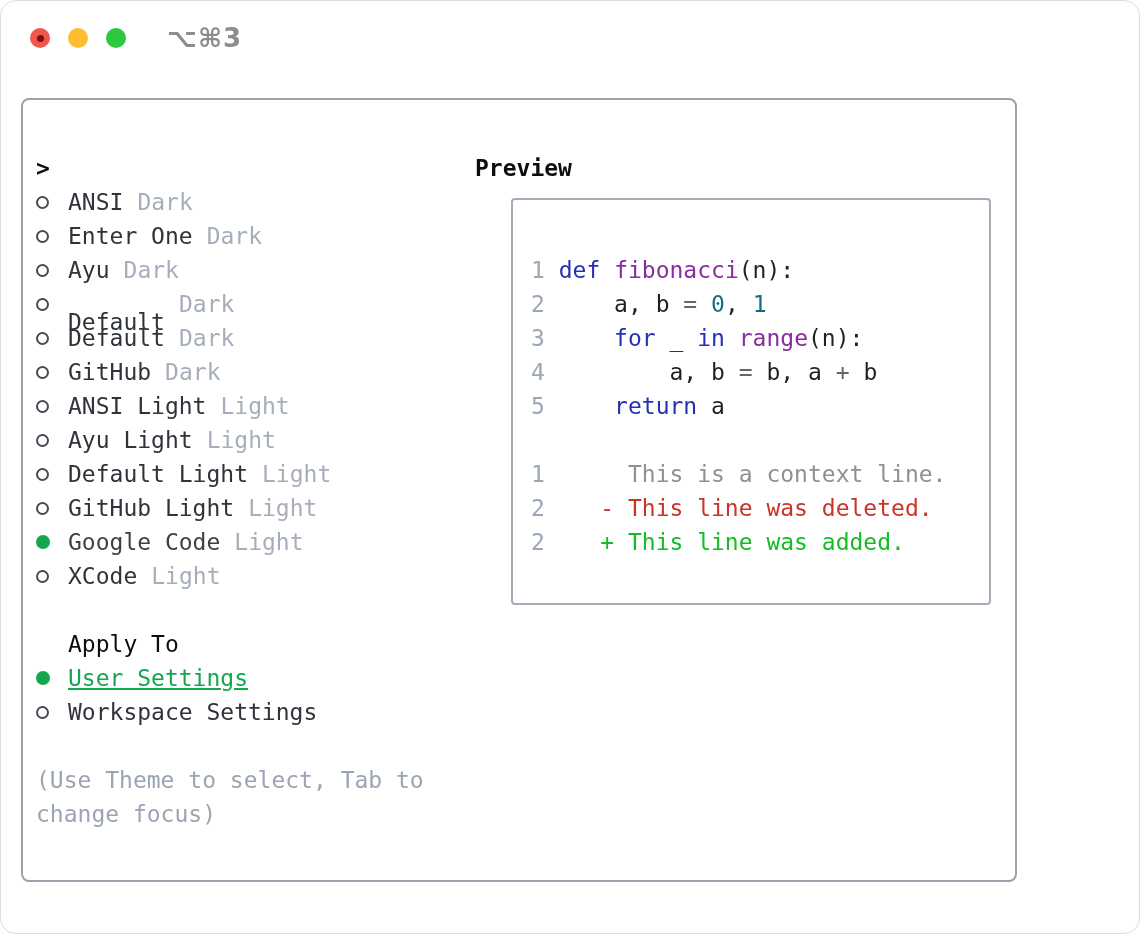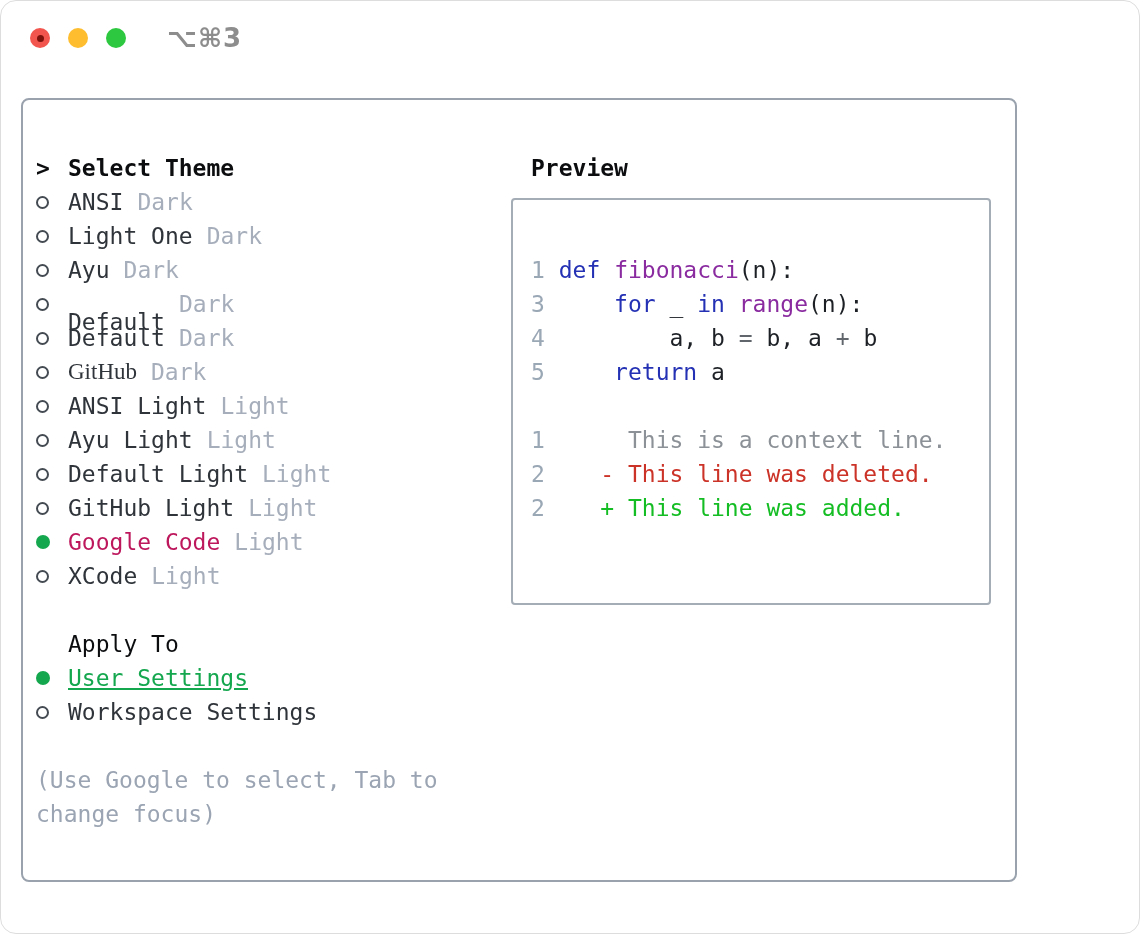--- a/index.html
+++ b/index.html
@@ -30,21 +30,21 @@
   .row{height:34px;display:flex;align-items:center;white-space:pre;font-size:23px;}
   .spacer{height:34px;}
   .marker{width:32px;flex:0 0 32px;display:flex;align-items:center;}
   .caret{font-weight:700;font-size:23px;}
   .ring{width:13px;height:13px;border-radius:50%;border:2px solid #454b52;box-sizing:border-box;}
   .ring.sel{width:14px;height:14px;border:none;}
   .hdr{font-weight:700;}
   .variant{margin-left:14px;}
   .hintline{height:34px;display:flex;align-items:center;font-size:23px;white-space:pre;}
   
-  .phdr{position:absolute;left:508px;top:51px;height:34px;display:flex;align-items:center;font-weight:700;font-size:23px;}
+  .phdr{position:absolute;left:452px;top:51px;height:34px;display:flex;align-items:center;font-weight:700;font-size:23px;}
   .pbox{
     position:absolute;left:488px;top:98px;width:480px;height:407px;
     border:2px solid #a4acb6;border-radius:4px;box-sizing:border-box;
     padding:53px 0 0 18px;overflow:hidden;background:#ffffff;
   }
   .pline{height:34px;line-height:34px;white-space:pre;font-size:23px;}
 </style>
 </head>
 <body>
 
@@ -59,57 +59,57 @@
   </div>
   <div class="wtitle" style="color: rgb(141, 141, 141);">⌥⌘3</div>
 
   <div class="panel" style="border-color: rgb(153, 162, 173);">
 
     <div class="leftcol" style="color: rgb(47, 52, 58);">
       <div class="row">
         <span class="marker">
           <span class="caret" style="color: rgb(11, 13, 15);">&gt;</span>
         </span>
-        <span class="hdr" style="color: rgb(11, 13, 15);">Select Theme</span>
       </div>
       <div id="theme-items">
           <div class="row"><span class="marker"><span class="ring" style="border-color: rgb(69, 75, 82);"></span></span><span style="color: rgb(47, 52, 58);">ANSI</span><span class="variant" style="color: rgb(166, 174, 187);">Dark</span></div>
-          <div class="row"><span class="marker"><span class="ring" style="border-color: rgb(69, 75, 82);"></span></span><span style="color: rgb(47, 52, 58);">Light One</span><span class="variant" style="color: rgb(166, 174, 187);">Dark</span></div>
+          <div class="row"><span class="marker"><span class="ring" style="border-color: rgb(69, 75, 82);"></span></span><span style="color: rgb(47, 52, 58);">Enter One</span><span class="variant" style="color: rgb(166, 174, 187);">Dark</span></div>
           <div class="row"><span class="marker"><span class="ring" style="border-color: rgb(69, 75, 82);"></span></span><span style="color: rgb(47, 52, 58);">Ayu</span><span class="variant" style="color: rgb(166, 174, 187);">Dark</span></div>
           <div class="row"><span class="marker"><span class="ring" style="border-color: rgb(69, 75, 82);"></span></span><span style="color: rgb(47, 52, 58); margin-top: 36px;">Default</span><span class="variant" style="color: rgb(166, 174, 187);">Dark</span></div>
           <div class="row"><span class="marker"><span class="ring" style="border-color: rgb(69, 75, 82);"></span></span><span style="color: rgb(47, 52, 58);">Default</span><span class="variant" style="color: rgb(166, 174, 187);">Dark</span></div>
-          <div class="row"><span class="marker"><span class="ring" style="border-color: rgb(69, 75, 82);"></span></span><span style="color: rgb(47, 52, 58); font-family: Liberation Serif, serif;">GitHub</span><span class="variant" style="color: rgb(166, 174, 187);">Dark</span></div>
+          <div class="row"><span class="marker"><span class="ring" style="border-color: rgb(69, 75, 82);"></span></span><span style="color: rgb(47, 52, 58);">GitHub</span><span class="variant" style="color: rgb(166, 174, 187);">Dark</span></div>
           <div class="row"><span class="marker"><span class="ring" style="border-color: rgb(69, 75, 82);"></span></span><span style="color: rgb(47, 52, 58);">ANSI Light</span><span class="variant" style="color: rgb(166, 174, 187);">Light</span></div>
           <div class="row"><span class="marker"><span class="ring" style="border-color: rgb(69, 75, 82);"></span></span><span style="color: rgb(47, 52, 58);">Ayu Light</span><span class="variant" style="color: rgb(166, 174, 187);">Light</span></div>
           <div class="row"><span class="marker"><span class="ring" style="border-color: rgb(69, 75, 82);"></span></span><span style="color: rgb(47, 52, 58);">Default Light</span><span class="variant" style="color: rgb(166, 174, 187);">Light</span></div>
           <div class="row"><span class="marker"><span class="ring" style="border-color: rgb(69, 75, 82);"></span></span><span style="color: rgb(47, 52, 58);">GitHub Light</span><span class="variant" style="color: rgb(166, 174, 187);">Light</span></div>
-          <div class="row"><span class="marker"><span class="ring sel" style="background: rgb(20, 167, 78);"></span></span><span style="color: #be185d;">Google Code</span><span class="variant" style="color: rgb(166, 174, 187);">Light</span></div>
+          <div class="row"><span class="marker"><span class="ring sel" style="background: rgb(20, 167, 78);"></span></span><span style="color: #404040;">Google Code</span><span class="variant" style="color: rgb(166, 174, 187);">Light</span></div>
           <div class="row"><span class="marker"><span class="ring" style="border-color: rgb(69, 75, 82);"></span></span><span style="color: rgb(47, 52, 58);">XCode</span><span class="variant" style="color: rgb(166, 174, 187);">Light</span></div>
         </div>
 
       <div class="spacer"></div>
 
       <div class="row">
         <span class="marker"></span>
         <span style="color: rgb(11, 13, 15);">Apply To</span>
       </div>
       <div id="apply-items">
           <div class="row"><span class="marker"><span class="ring sel" style="background: rgb(20, 167, 78);"></span></span><span style="color: rgb(20, 167, 78); text-decoration: underline;">User Settings</span></div>
           <div class="row"><span class="marker"><span class="ring" style="border-color: rgb(69, 75, 82);"></span></span><span style="color: rgb(47, 52, 58);">Workspace Settings</span></div>
         </div>
 
       <div class="spacer"></div>
 
-      <div class="hintline" style="color: rgb(154, 164, 178);">(Use Google to select, Tab to</div>
+      <div class="hintline" style="color: rgb(154, 164, 178);">(Use Theme to select, Tab to</div>
       <div class="hintline" style="color: rgb(154, 164, 178);">change focus)</div>
     </div>
 
     <div class="phdr" style="color: rgb(11, 13, 15);">Preview</div>
     <div class="pbox" id="preview-box" style="border-color: rgb(164, 172, 182);">
         <div class="pline"><span style="color: rgb(154, 167, 181);">1</span><span style="color: rgb(29, 33, 38);"> </span><span style="color: rgb(36, 49, 180);">def</span><span style="color: rgb(29, 33, 38);"> </span><span style="color: rgb(138, 43, 160);">fibonacci</span><span style="color: rgb(29, 33, 38);">(n):</span></div>
+        <div class="pline"><span style="color: rgb(154, 167, 181);">2</span><span style="color: rgb(29, 33, 38);">     a, b </span><span style="color: rgb(96, 102, 108);">=</span><span style="color: rgb(29, 33, 38);"> </span><span style="color: rgb(14, 111, 121);">0</span><span style="color: rgb(29, 33, 38);">, </span><span style="color: rgb(14, 111, 121);">1</span></div>
         <div class="pline"><span style="color: rgb(154, 167, 181);">3</span><span style="color: rgb(29, 33, 38);">     </span><span style="color: rgb(36, 49, 180);">for</span><span style="color: rgb(29, 33, 38);"> _ </span><span style="color: rgb(36, 49, 180);">in</span><span style="color: rgb(29, 33, 38);"> </span><span style="color: rgb(138, 43, 160);">range</span><span style="color: rgb(29, 33, 38);">(n):</span></div>
         <div class="pline"><span style="color: rgb(154, 167, 181);">4</span><span style="color: rgb(29, 33, 38);">         a, b </span><span style="color: rgb(96, 102, 108);">=</span><span style="color: rgb(29, 33, 38);"> b, a </span><span style="color: rgb(96, 102, 108);">+</span><span style="color: rgb(29, 33, 38);"> b</span></div>
         <div class="pline"><span style="color: rgb(154, 167, 181);">5</span><span style="color: rgb(29, 33, 38);">     </span><span style="color: rgb(36, 49, 180);">return</span><span style="color: rgb(29, 33, 38);"> a</span></div>
         <div class="pline"></div>
         <div class="pline"><span style="color: rgb(154, 167, 181);">1</span><span style="color: rgb(29, 33, 38);">      </span><span style="color: rgb(139, 145, 151);">This is a context line.</span></div>
         <div class="pline"><span style="color: rgb(154, 167, 181);">2</span><span style="color: rgb(29, 33, 38);">    </span><span style="color: rgb(204, 51, 40);">- This line was deleted.</span></div>
         <div class="pline"><span style="color: rgb(154, 167, 181);">2</span><span style="color: rgb(29, 33, 38);">    </span><span style="color: rgb(21, 189, 36);">+ This line was added.</span></div>
       </div>
 
   </div>

